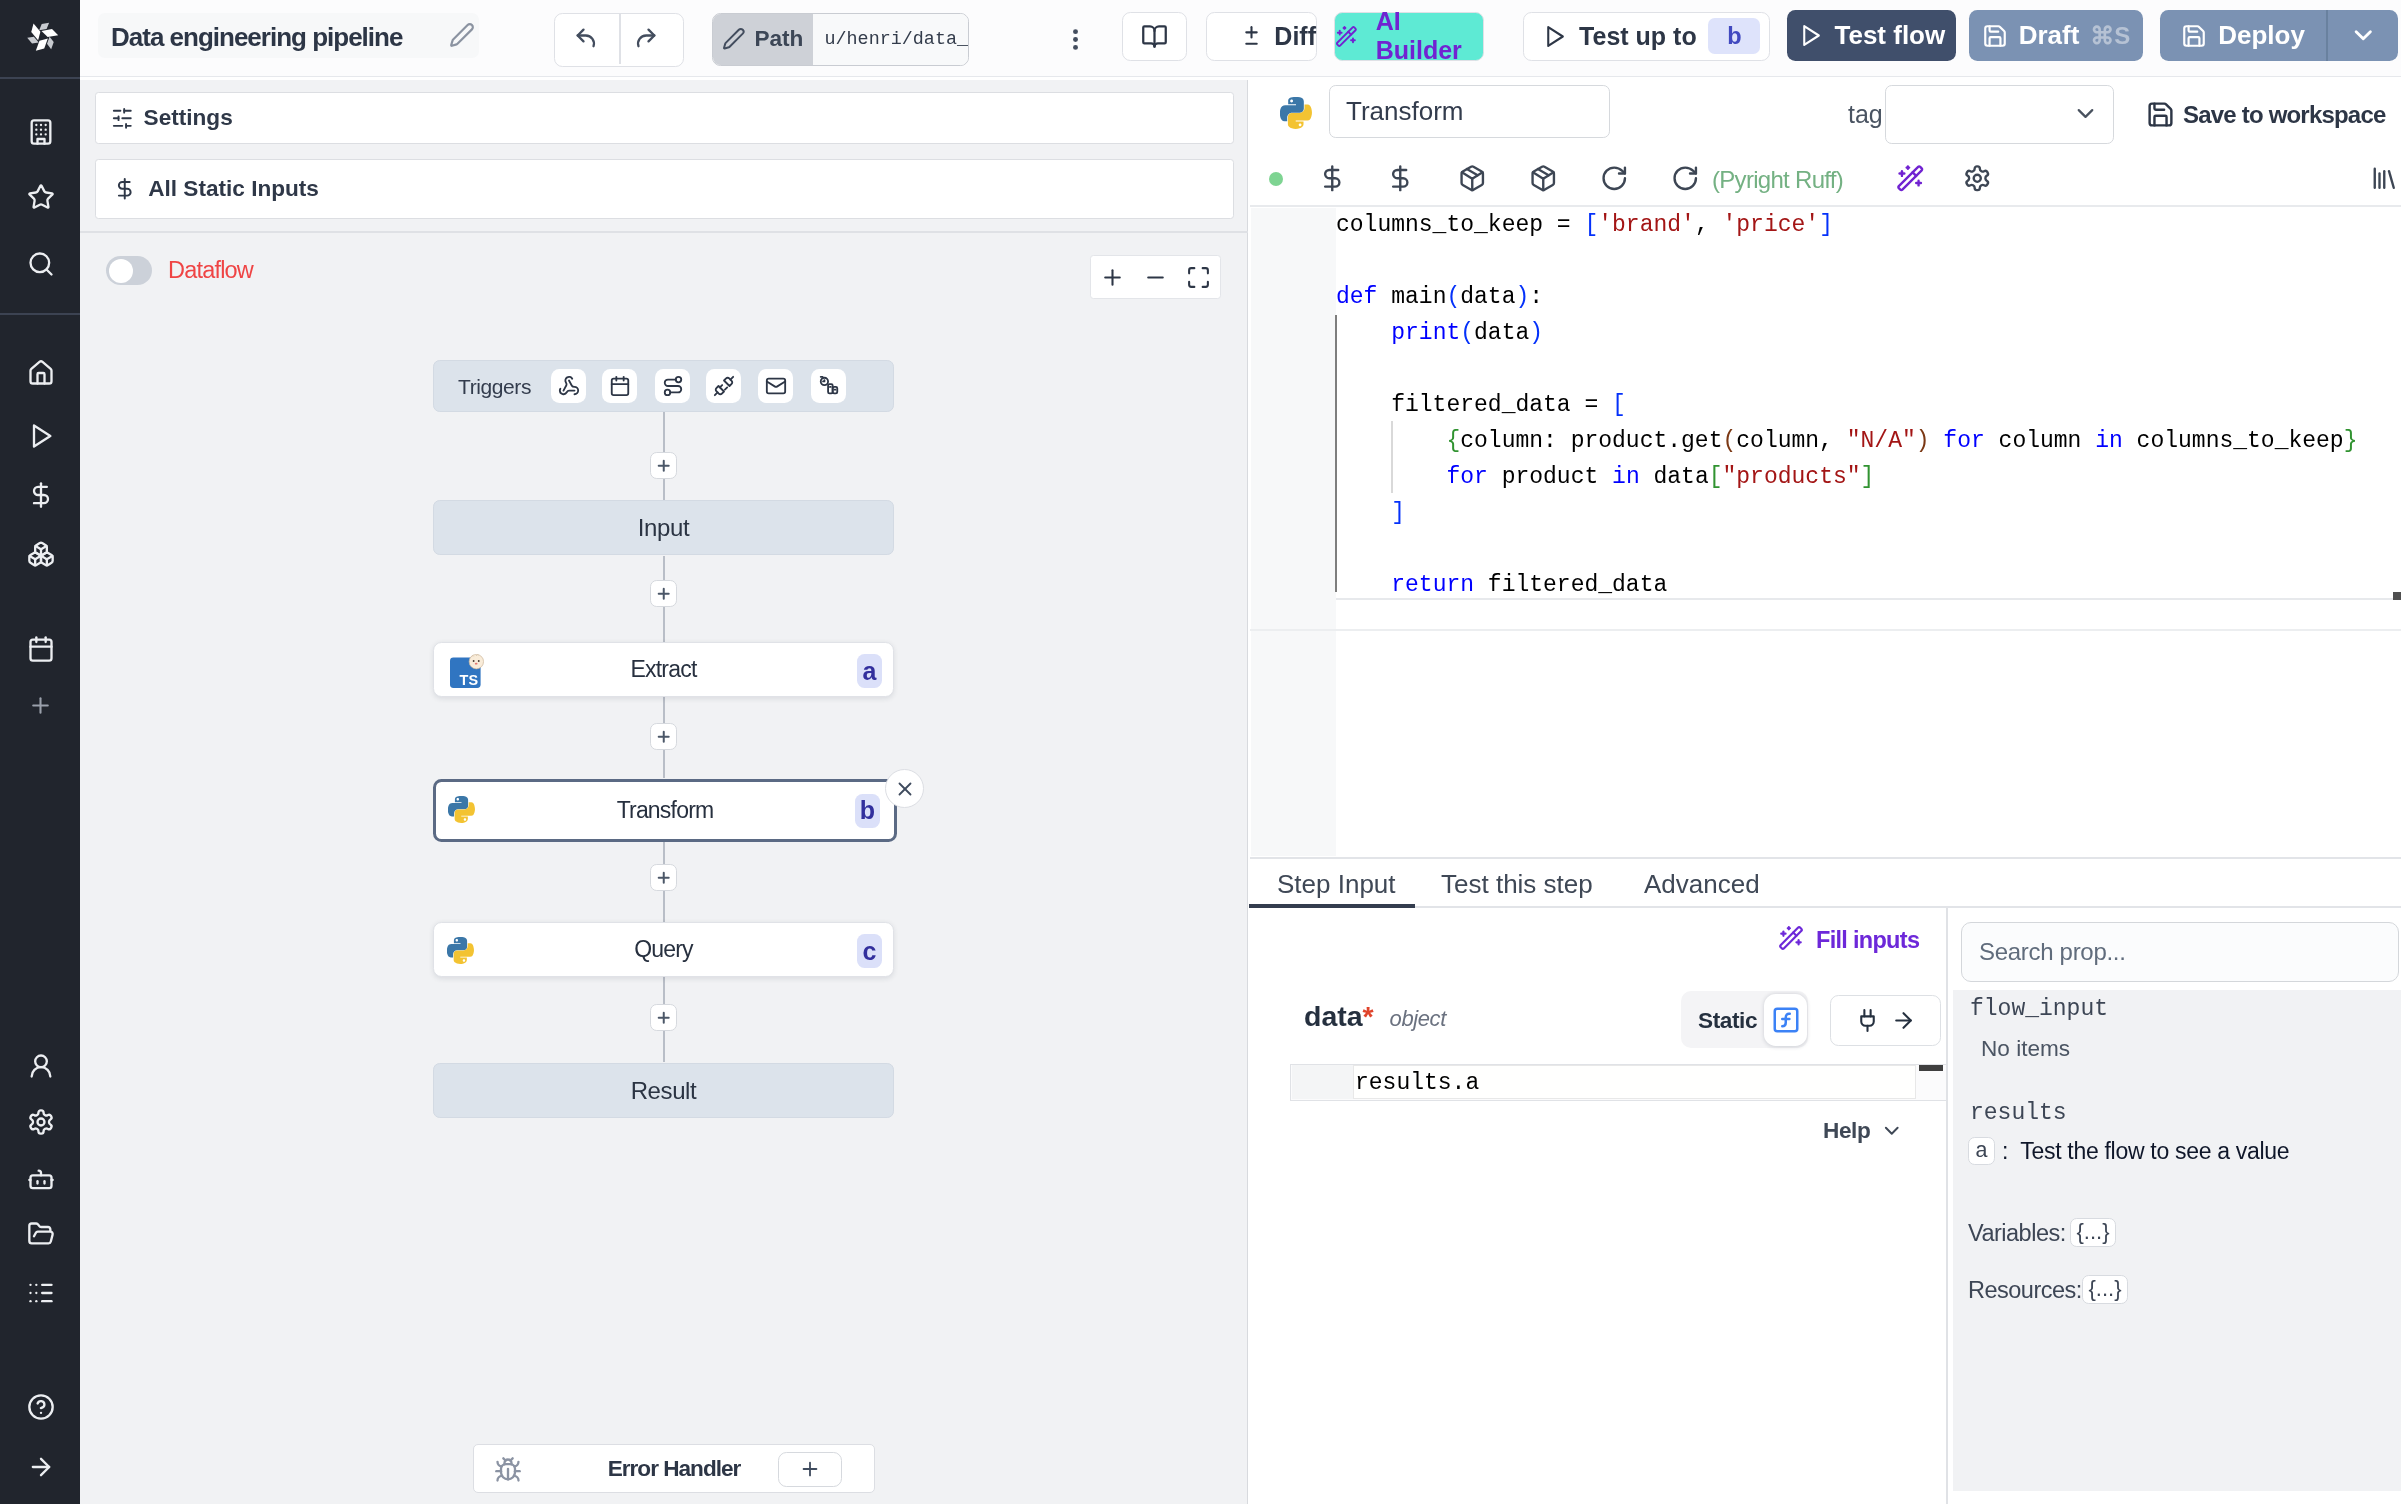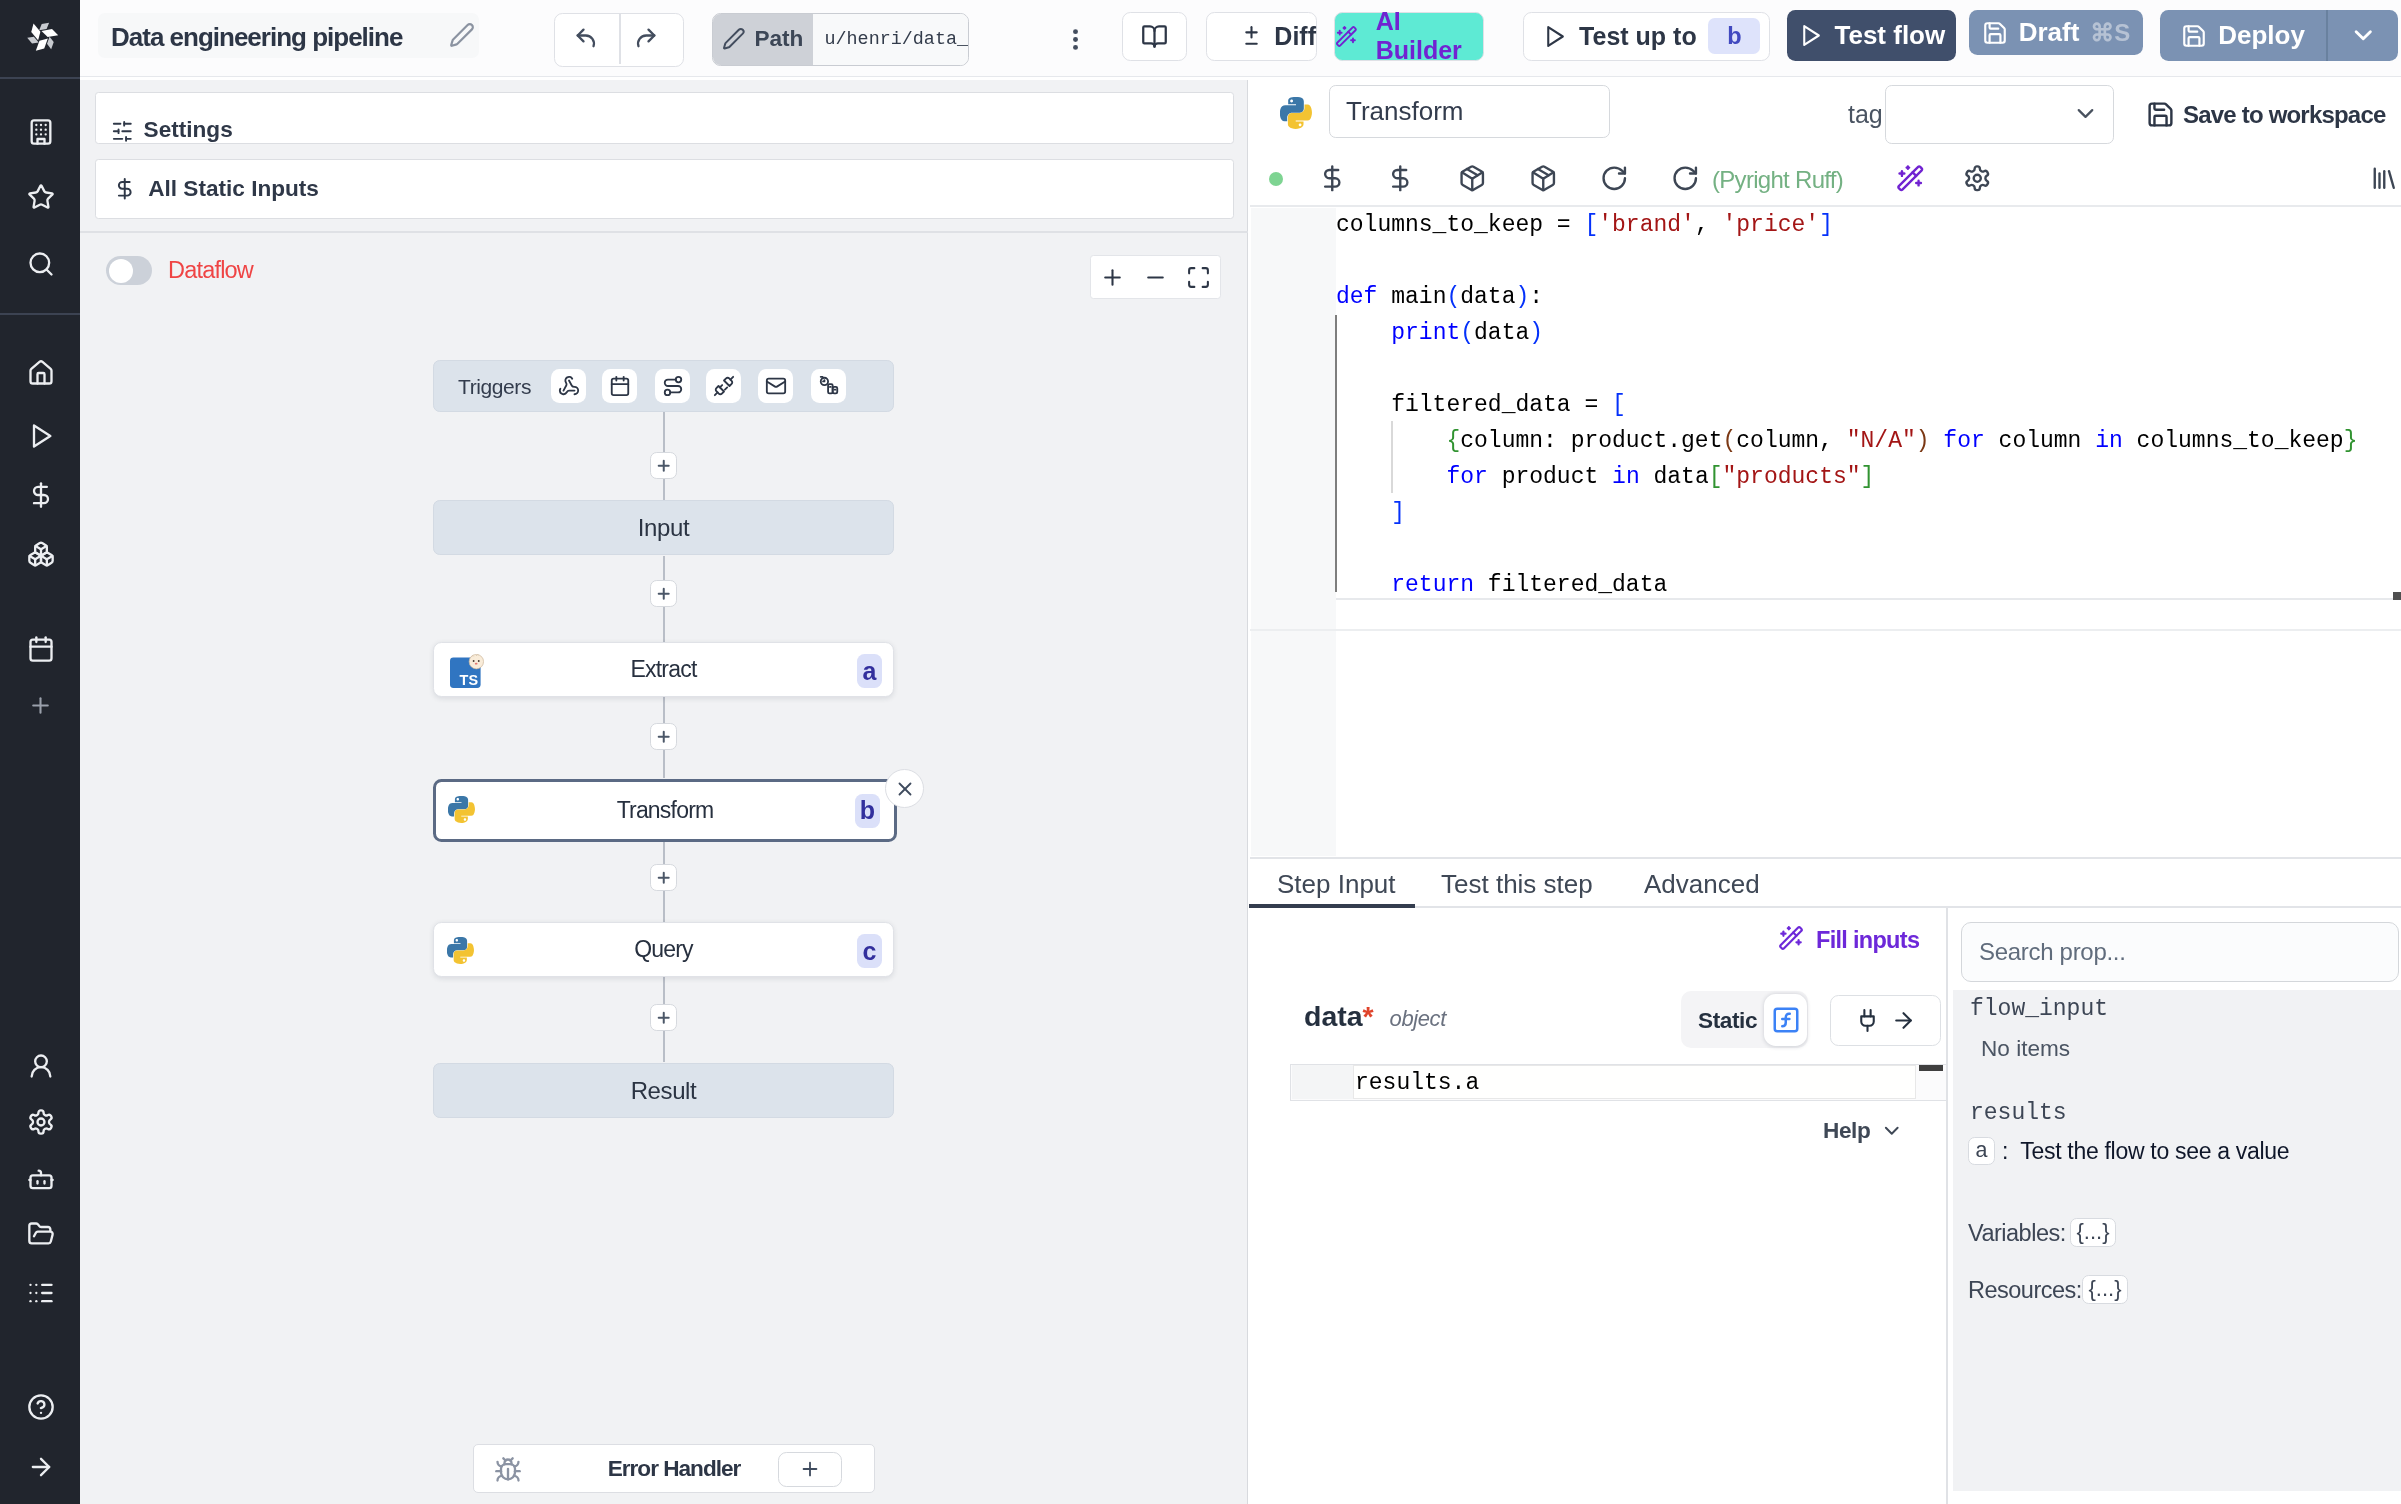--- a/index.html
+++ b/index.html
@@ -196,21 +196,21 @@
     <span style="display:inline-flex;align-items:center;justify-content:center;width:52px;height:36px;background:#dee3fb;border-radius:6.7px;font-size:23.5px;font-weight:bold;color:#4149c0">b</span>
   </div>
 
   <div class="a" style="left:1707px;top:10px;width:169px;height:51px;background:#404f6b;border-radius:8.4px;display:flex;align-items:center;justify-content:center;gap:11.7px">
     <svg width="25" height="25" viewBox="0 0 24 24" fill="none" stroke="#fff" stroke-width="2" stroke-linejoin="round">
         <polygon points="6 3 20 12 6 21 6 3"></polygon>
       </svg>
     <span style="font-size:26px;font-weight:bold;color:#fff">Test flow</span>
   </div>
 
-  <div class="a" style="left:1889px;top:10px;width:174px;height:45px;background:#7b92b3;border-radius:8.4px;display:flex;align-items:center;justify-content:center;gap:11px">
+  <div class="a" style="left:1889px;top:10px;width:174px;height:51px;background:#7b92b3;border-radius:8.4px;display:flex;align-items:center;justify-content:center;gap:11px">
     <svg width="26" height="26" viewBox="0 0 24 24" fill="none" stroke="#fff" stroke-width="2" stroke-linecap="round" stroke-linejoin="round">
         <path d="M15.2 3a2 2 0 0 1 1.4.6l3.8 3.8a2 2 0 0 1 .6 1.4V19a2 2 0 0 1-2 2H5a2 2 0 0 1-2-2V5a2 2 0 0 1 2-2z"></path>
         <path d="M17 21v-7a1 1 0 0 0-1-1H8a1 1 0 0 0-1 1v7"></path>
         <path d="M7 3v4a1 1 0 0 0 1 1h7"></path>
       </svg>
     <span style="font-size:26px;font-weight:bold;color:#fff">Draft</span>
     <span style="font-size:24px;color:#b6c2d4;font-weight:bold">⌘S</span>
   </div>
 
   <div class="a" style="left:2080px;top:10px;width:238px;height:51px;background:#7b92b3;border-radius:8.4px;display:flex;align-items:center">
@@ -225,21 +225,21 @@
     <div style="width:1.7px;height:51px;background:#69819f"></div>
     <div style="flex:1;display:flex;align-items:center;justify-content:center">
       <svg width="28.5" height="28.5" viewBox="0 0 24 24" fill="none" stroke="#fff" stroke-width="2.4" stroke-linecap="round" stroke-linejoin="round">
           <path d="m6 9 6 6 6-6"></path>
         </svg>
     </div>
   </div>
 </div>
 
 <div class="a" style="left:80px;top:80px;width:1168px;height:1424px;background:#f1f2f4;border-right:1.7px solid #d8dade"></div>
-<div class="a" style="left:95px;top:92px;width:1139px;height:52px;background:#fff;border:1.7px solid #dcdee2;border-radius:3.4px;display:flex;align-items:flex-end;padding-left:15px;gap:10px">
+<div class="a" style="left:95px;top:92px;width:1139px;height:52px;background:#fff;border:1.7px solid #dcdee2;border-radius:3.4px;display:flex;align-items:center;padding-left:15px;gap:10px">
   <svg width="22.6" height="22.6" viewBox="0 0 24 24" fill="none" stroke="#2f3848" stroke-width="2" stroke-linecap="round">
       <line x1="21" x2="14" y1="4" y2="4"></line>
       <line x1="10" x2="3" y1="4" y2="4"></line>
       <line x1="21" x2="12" y1="12" y2="12"></line>
       <line x1="8" x2="3" y1="12" y2="12"></line>
       <line x1="21" x2="16" y1="20" y2="20"></line>
       <line x1="12" x2="3" y1="20" y2="20"></line>
       <line x1="14" x2="14" y1="2" y2="6"></line>
       <line x1="8" x2="8" y1="10" y2="14"></line>
       <line x1="16" x2="16" y1="18" y2="22"></line>

